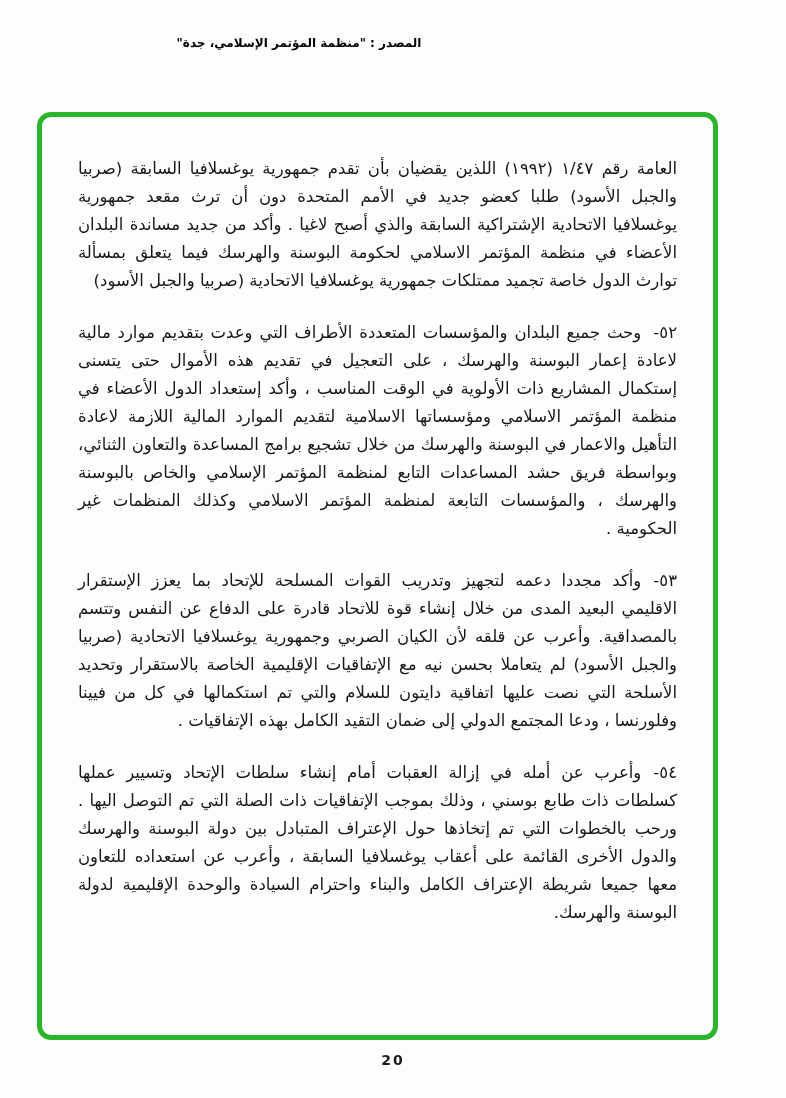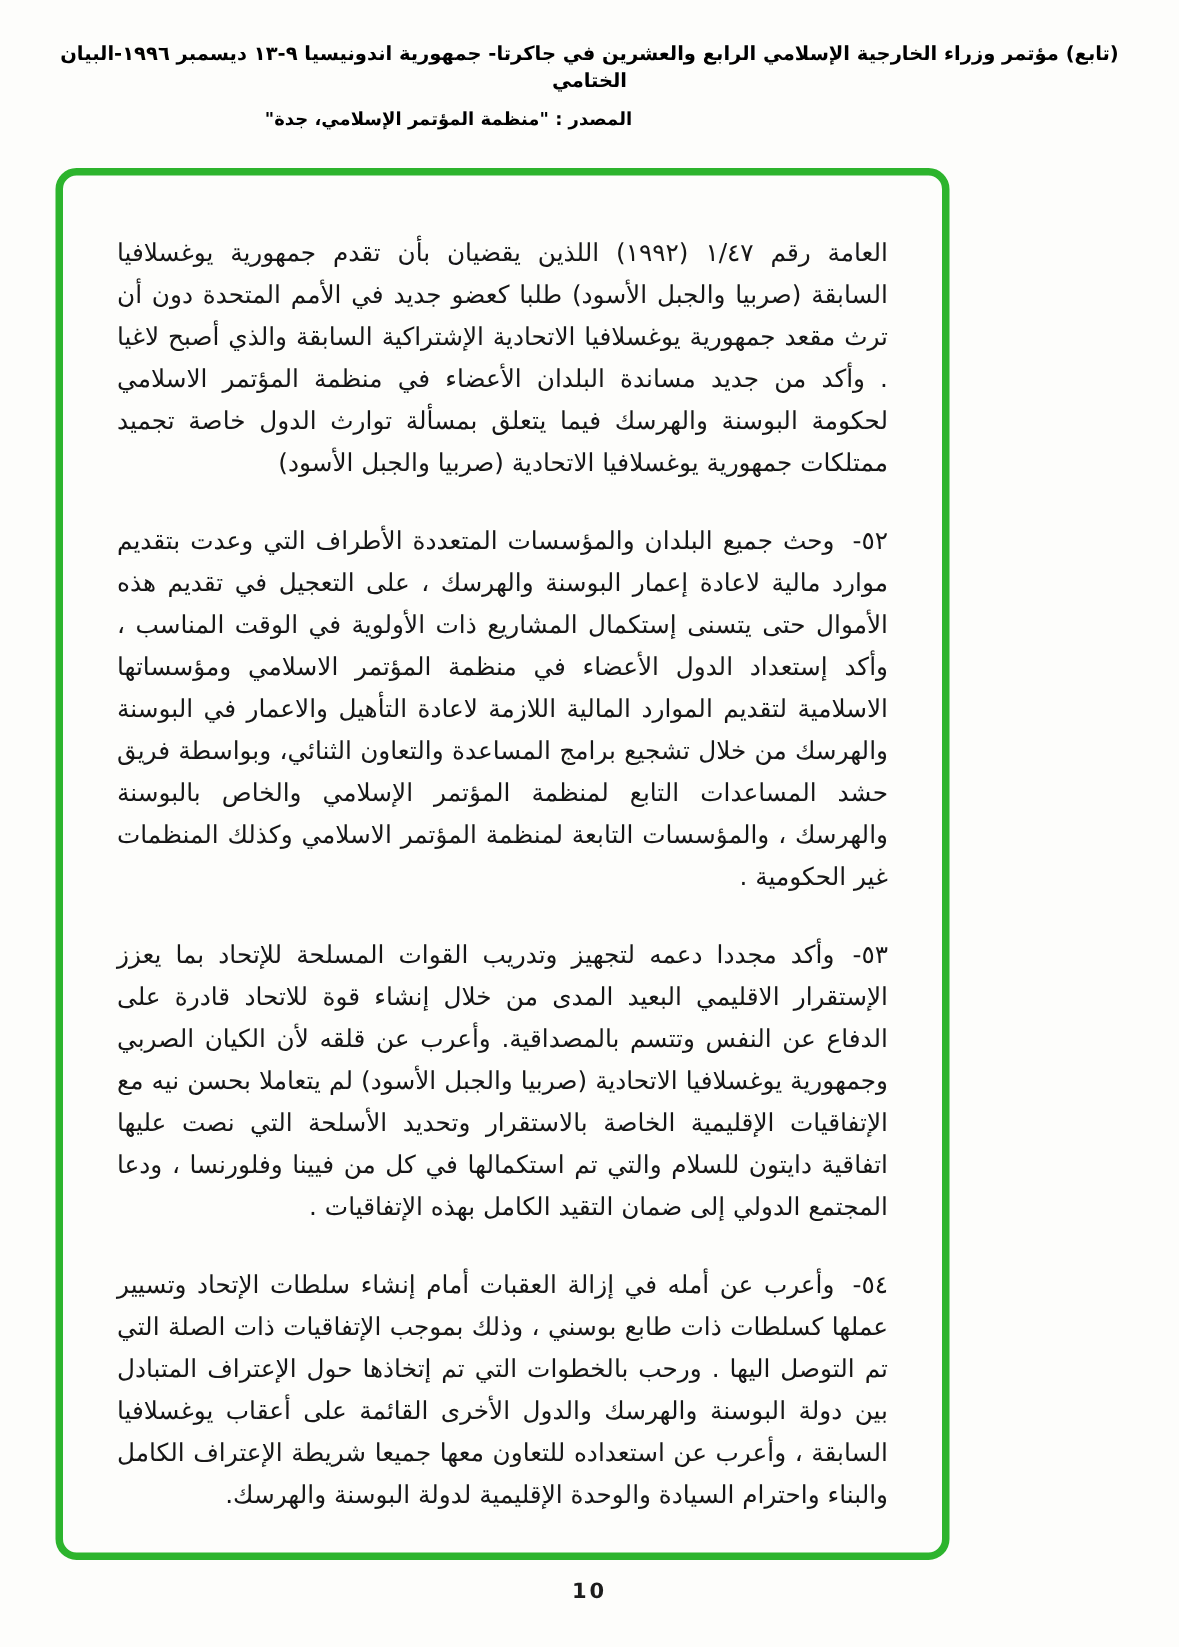--- a/index.html
+++ b/index.html
@@ -31,21 +31,21 @@
   .header-line2 {
     font-size: 12px;
     line-height: 16px;
     margin-top: 7px;
     transform: translateX(-94px);
   }
   .green-box {
     position: absolute;
     left: 37px;
     top: 112px;
-    width: 596px;
+    width: 681px;
     height: 928px;
     box-sizing: border-box;
     border: 5px solid var(--border-green, #2db42d);
     border-radius: 14px;
     padding: 38px 36px 10px 36px;
     direction: rtl;
     overflow: hidden;
     background: #fdfdfb;
   }
   .para {
@@ -71,29 +71,28 @@
     font-size: 14px;
     font-weight: bold;
     color: #1c1c1c;
     letter-spacing: 2px;
   }
 </style>
 </head>
 <body>
 
 <header class="doc-header">
-  <div class="header-line1">(تابع) مؤتمر وزراء الخارجية الإسلامي الرابع والعشرين في جاكرتا- جمهورية اندونيسيا ٩-١٣ ديسمبر ١٩٩٦-البيان الختامي</div>
   <div class="header-line2">المصدر : "منظمة المؤتمر الإسلامي، جدة"</div>
 </header>
 
 <main class="green-box">
   <p class="para"><span>العامة رقم ١/٤٧ (١٩٩٢) اللذين يقضيان بأن تقدم جمهورية يوغسلافيا السابقة (صربيا والجبل الأسود) طلبا كعضو جديد في الأمم المتحدة دون أن ترث مقعد جمهورية يوغسلافيا الاتحادية الإشتراكية السابقة والذي أصبح لاغيا . وأكد من جديد مساندة البلدان الأعضاء في منظمة المؤتمر الاسلامي لحكومة البوسنة والهرسك فيما يتعلق بمسألة توارث الدول خاصة تجميد ممتلكات جمهورية يوغسلافيا الاتحادية (صربيا والجبل الأسود)</span></p>
 
   <p class="para"><span class="num">٥٢-</span><span>وحث جميع البلدان والمؤسسات المتعددة الأطراف التي وعدت بتقديم موارد مالية لاعادة إعمار البوسنة والهرسك ، على التعجيل في تقديم هذه الأموال حتى يتسنى إستكمال المشاريع ذات الأولوية في الوقت المناسب ، وأكد إستعداد الدول الأعضاء في منظمة المؤتمر الاسلامي ومؤسساتها الاسلامية لتقديم الموارد المالية اللازمة لاعادة التأهيل والاعمار في البوسنة والهرسك من خلال تشجيع برامج المساعدة والتعاون الثنائي، وبواسطة فريق حشد المساعدات التابع لمنظمة المؤتمر الإسلامي والخاص بالبوسنة والهرسك ، والمؤسسات التابعة لمنظمة المؤتمر الاسلامي وكذلك المنظمات غير الحكومية .</span></p>
 
   <p class="para"><span class="num">٥٣-</span><span>وأكد مجددا دعمه لتجهيز وتدريب القوات المسلحة للإتحاد بما يعزز الإستقرار الاقليمي البعيد المدى من خلال إنشاء قوة للاتحاد قادرة على الدفاع عن النفس وتتسم بالمصداقية. وأعرب عن قلقه لأن الكيان الصربي وجمهورية يوغسلافيا الاتحادية (صربيا والجبل الأسود) لم يتعاملا بحسن نيه مع الإتفاقيات الإقليمية الخاصة بالاستقرار وتحديد الأسلحة التي نصت عليها اتفاقية دايتون للسلام والتي تم استكمالها في كل من فيينا وفلورنسا ، ودعا المجتمع الدولي إلى ضمان التقيد الكامل بهذه الإتفاقيات .</span></p>
 
   <p class="para"><span class="num">٥٤-</span><span>وأعرب عن أمله في إزالة العقبات أمام إنشاء سلطات الإتحاد وتسيير عملها كسلطات ذات طابع بوسني ، وذلك بموجب الإتفاقيات ذات الصلة التي تم التوصل اليها . ورحب بالخطوات التي تم إتخاذها حول الإعتراف المتبادل بين دولة البوسنة والهرسك والدول الأخرى القائمة على أعقاب يوغسلافيا السابقة ، وأعرب عن استعداده للتعاون معها جميعا شريطة الإعتراف الكامل والبناء واحترام السيادة والوحدة الإقليمية لدولة البوسنة والهرسك.</span></p>
 </main>
 
 <footer class="page-footer">
-  <span class="page-number">10</span>
+  <span class="page-number">20</span>
 </footer>
 
 </body></html>

